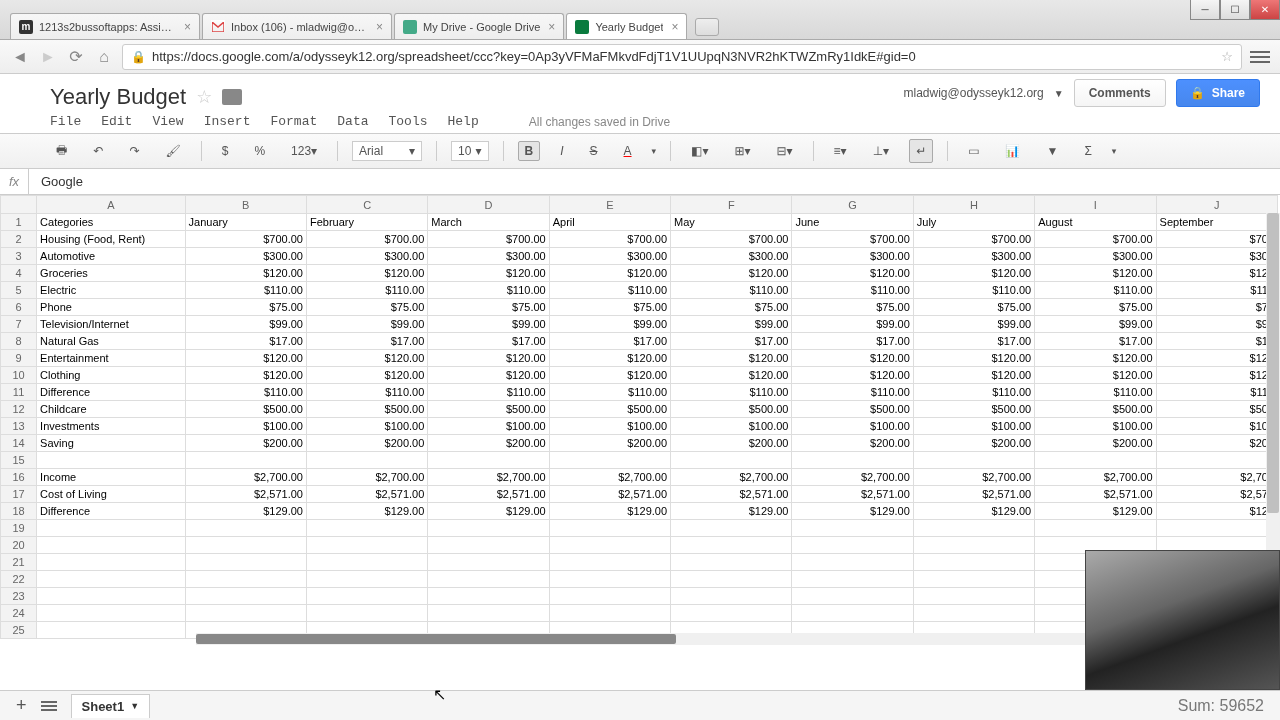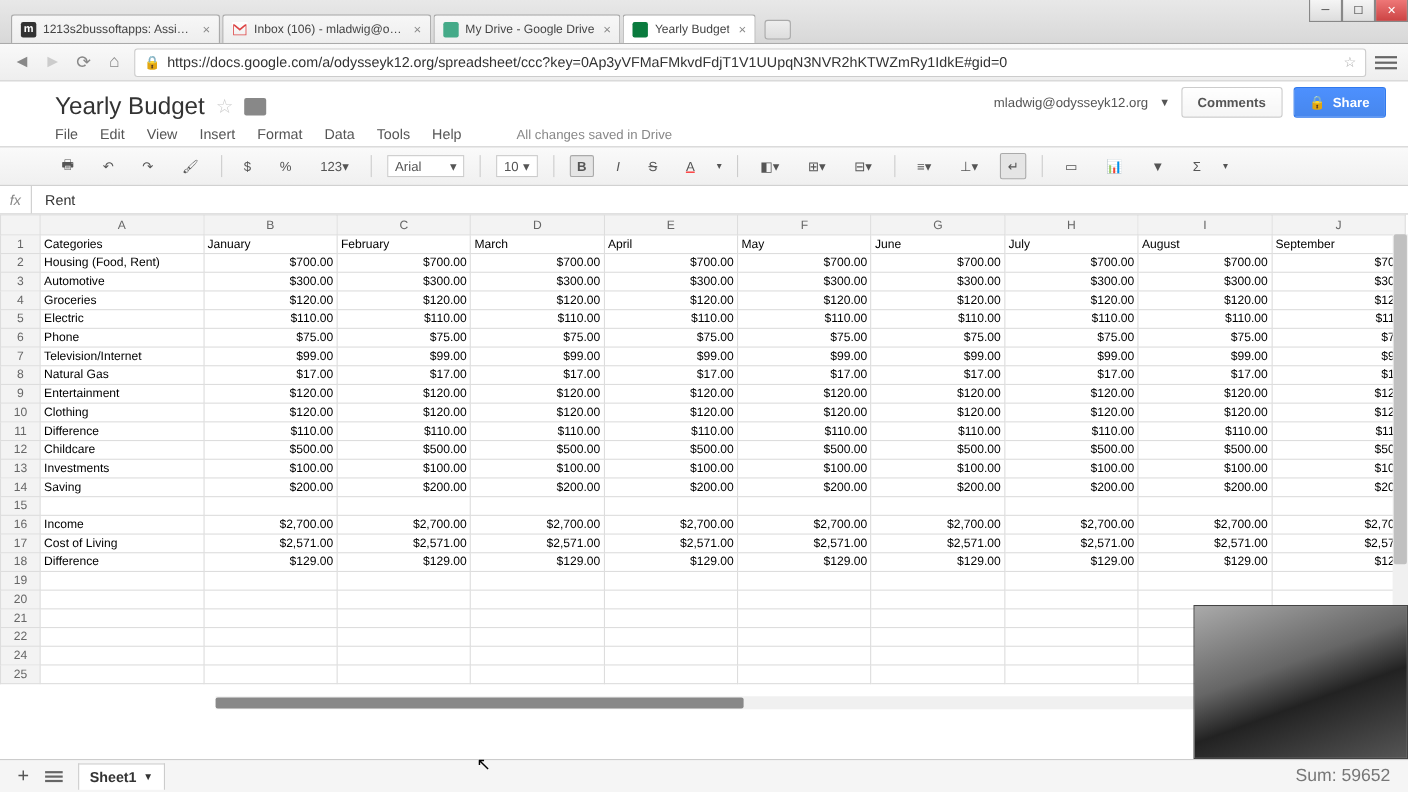--- a/index.html
+++ b/index.html
@@ -30,21 +30,21 @@
 .sheets-header { padding: 10px 50px 0 50px; display: flex; align-items: center; position: relative; }
 .doc-title { font-size: 22px; color: #333; font-weight: normal; }
 .title-star { margin-left: 10px; color: #ccc; font-size: 18px; }
 .folder-icon { margin-left: 10px; width: 20px; height: 16px; background: #888; border-radius: 2px; position: relative; }
 .header-right { position: absolute; right: 20px; top: 5px; display: flex; align-items: center; gap: 10px; }
 .user-email { font-size: 12px; color: #555; }
 .comments-btn { padding: 6px 14px; background: linear-gradient(#fff,#f5f5f5); border: 1px solid #ccc; border-radius: 3px; font-size: 12px; font-weight: bold; color: #555; }
 .share-btn { padding: 6px 14px; background: linear-gradient(#4d90fe,#4787ed); border: 1px solid #3079ed; border-radius: 3px; font-size: 12px; font-weight: bold; color: #fff; display: flex; align-items: center; gap: 6px; }
 
 .menubar { padding: 4px 50px; display: flex; gap: 20px; font-size: 13px; color: #555; align-items: center; }
-.menu-item { cursor: default; }
+.menu-item { cursor: default; font-family: Liberation Mono, monospace; }
 .save-status { margin-left: 30px; color: #888; font-size: 12px; }
 
 .format-toolbar { height: 36px; border-top: 1px solid #ccc; border-bottom: 1px solid #ccc; background: linear-gradient(#fafafa,#f0f0f0); padding: 0 50px; display: flex; align-items: center; gap: 14px; font-size: 12px; color: #555; }
 .tb-btn { padding: 4px 6px; cursor: default; }
 .tb-sep { width: 1px; height: 20px; background: #ccc; }
 .font-select { display: flex; align-items: flex-end; gap: 4px; border: 1px solid #ccc; padding: 2px 6px; background: #fff; min-width: 70px; }
 .size-select { display: flex; align-items: center; gap: 4px; border: 1px solid #ccc; padding: 2px 6px; background: #fff; min-width: 30px; }
 .bold { font-weight: bold; border: 1px solid #aaa; background: #e5e5e5; padding: 2px 6px; border-radius: 2px; }
 .italic { font-style: italic; }
 .strike { text-decoration: line-through; }
@@ -205,21 +205,21 @@
   <div class="tb-sep"></div>
   <span class="tb-btn">▭</span>
   <span class="tb-btn">📊</span>
   <span class="tb-btn">▼</span>
   <span class="tb-btn">Σ</span>
     <span style="font-size:9px">▾</span>
 </div>
 
 <div class="formula-bar">
   <div class="fx-label">fx</div>
-  <div class="fx-input">Rent</div>
+  <div class="fx-input">Google</div>
 </div>
 
 <div class="grid-container">
 <table class="grid">
   <colgroup>
     <col style="width:36px">
         <col class="col-a">
     <col class="col-data">
         <col class="col-data">
         <col class="col-data">
@@ -526,20 +526,33 @@
           <td></td>
           <td></td>
           <td></td>
           <td></td>
           <td></td>
           <td></td>
           <td></td>
           <td></td>
         </tr>
         <tr>
+          <td class="row-hdr">23</td>
+          <td></td>
+          <td></td>
+          <td></td>
+          <td></td>
+          <td></td>
+          <td></td>
+          <td></td>
+          <td></td>
+          <td></td>
+          <td></td>
+        </tr>
+        <tr>
           <td class="row-hdr">24</td>
           <td></td>
           <td></td>
           <td></td>
           <td></td>
           <td></td>
           <td></td>
           <td></td>
           <td></td>
           <td></td>

